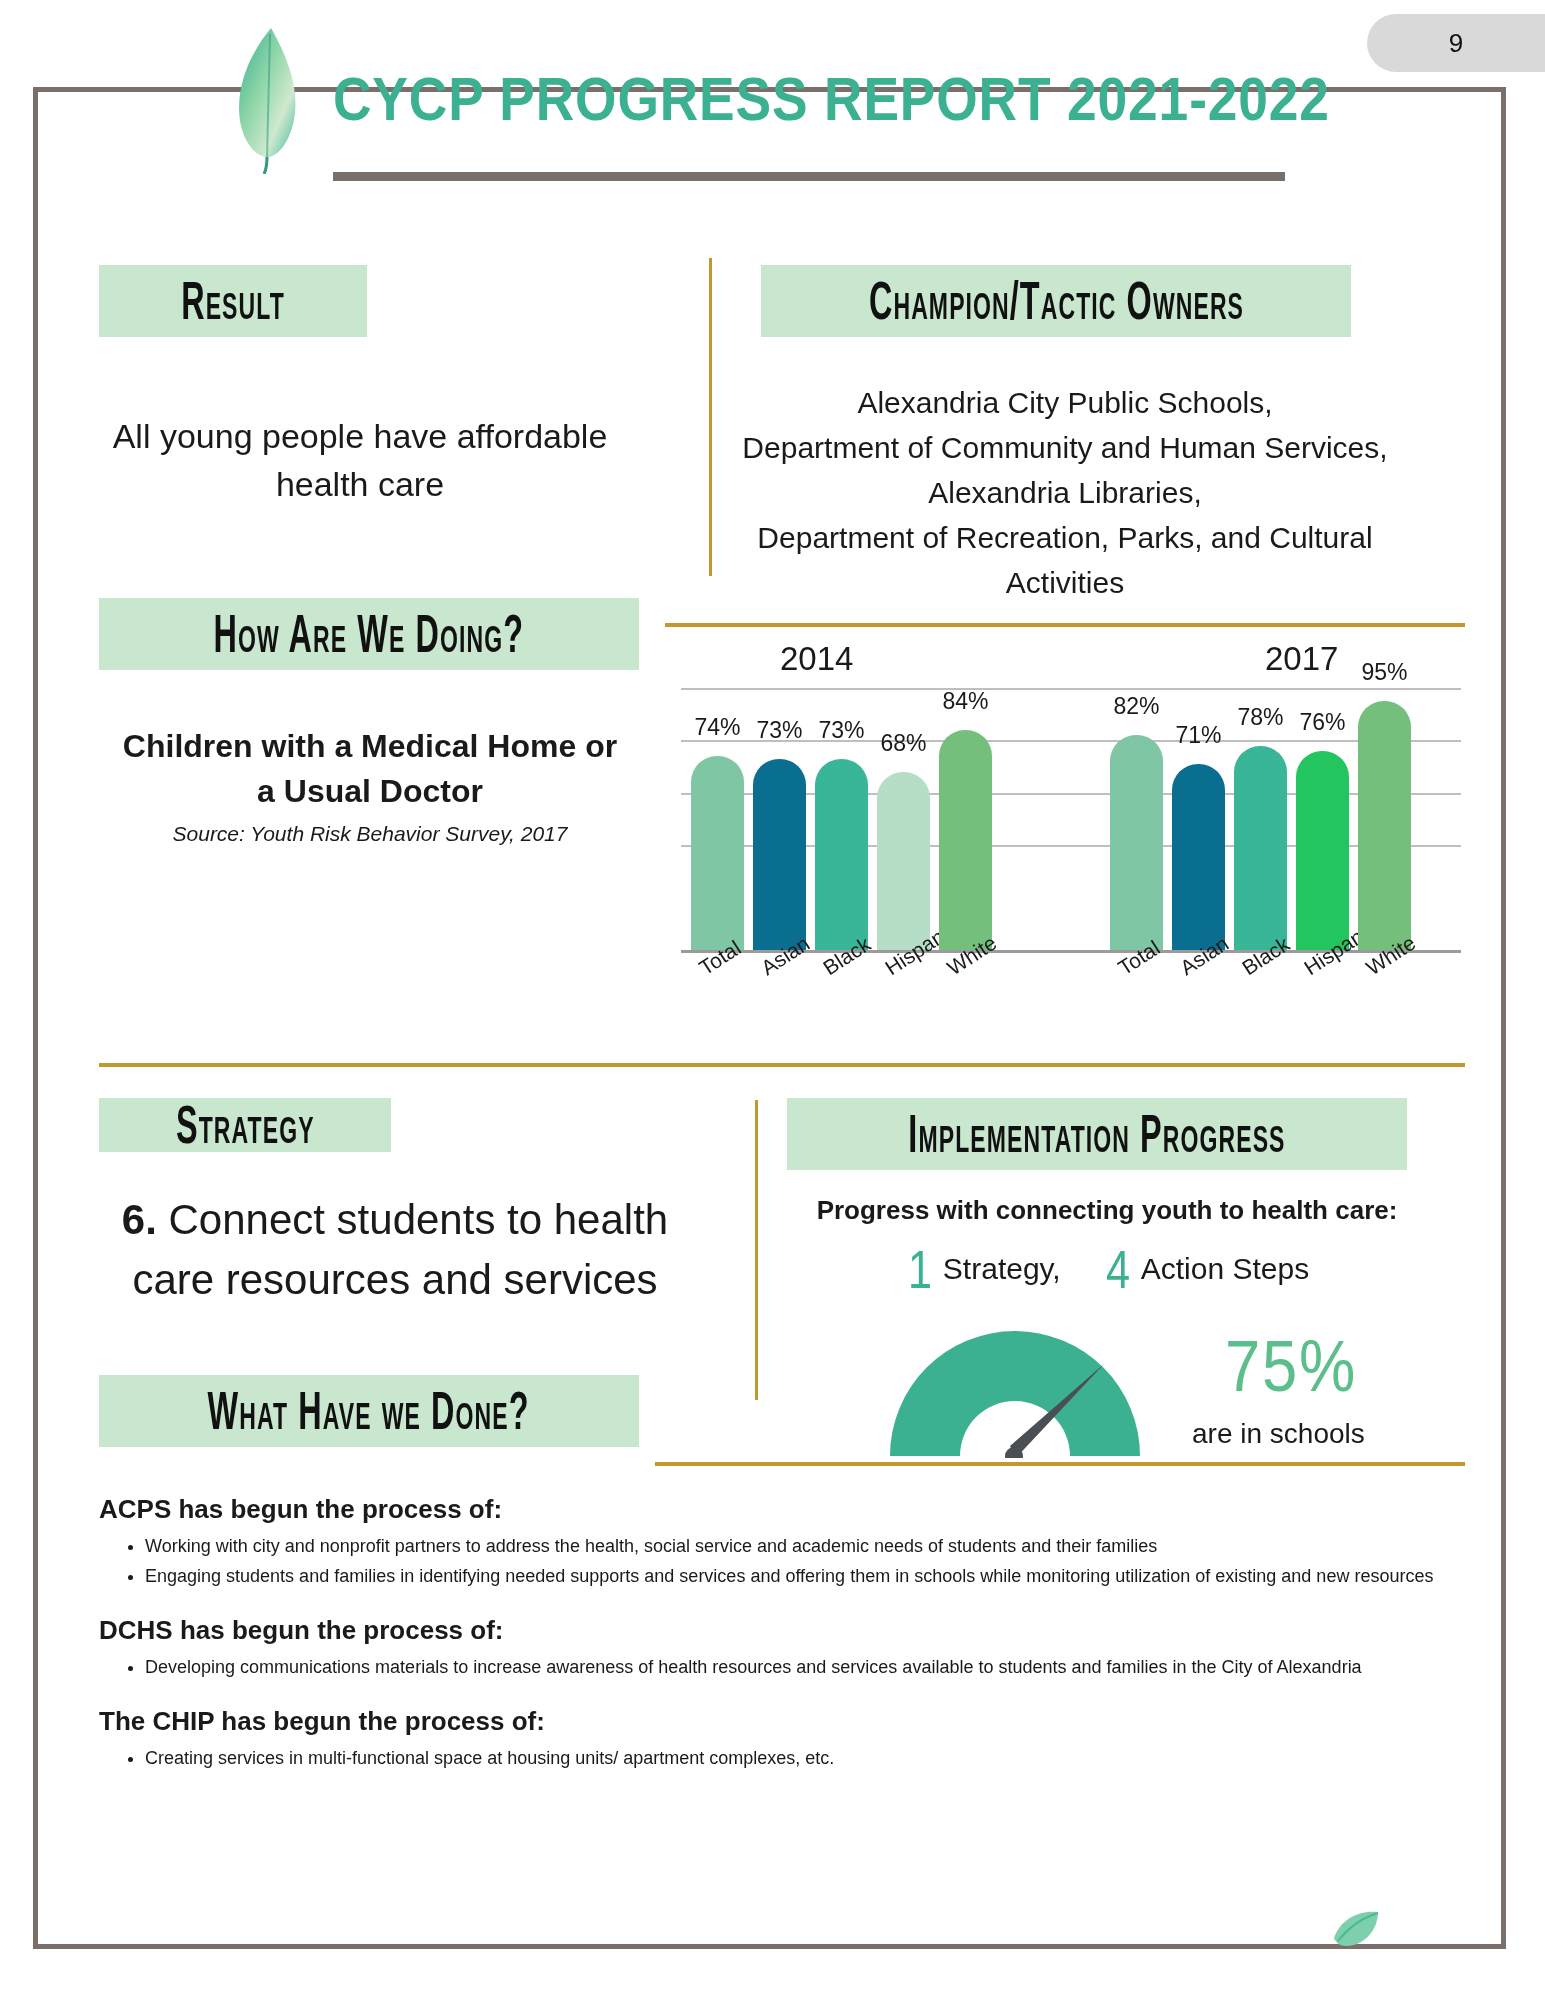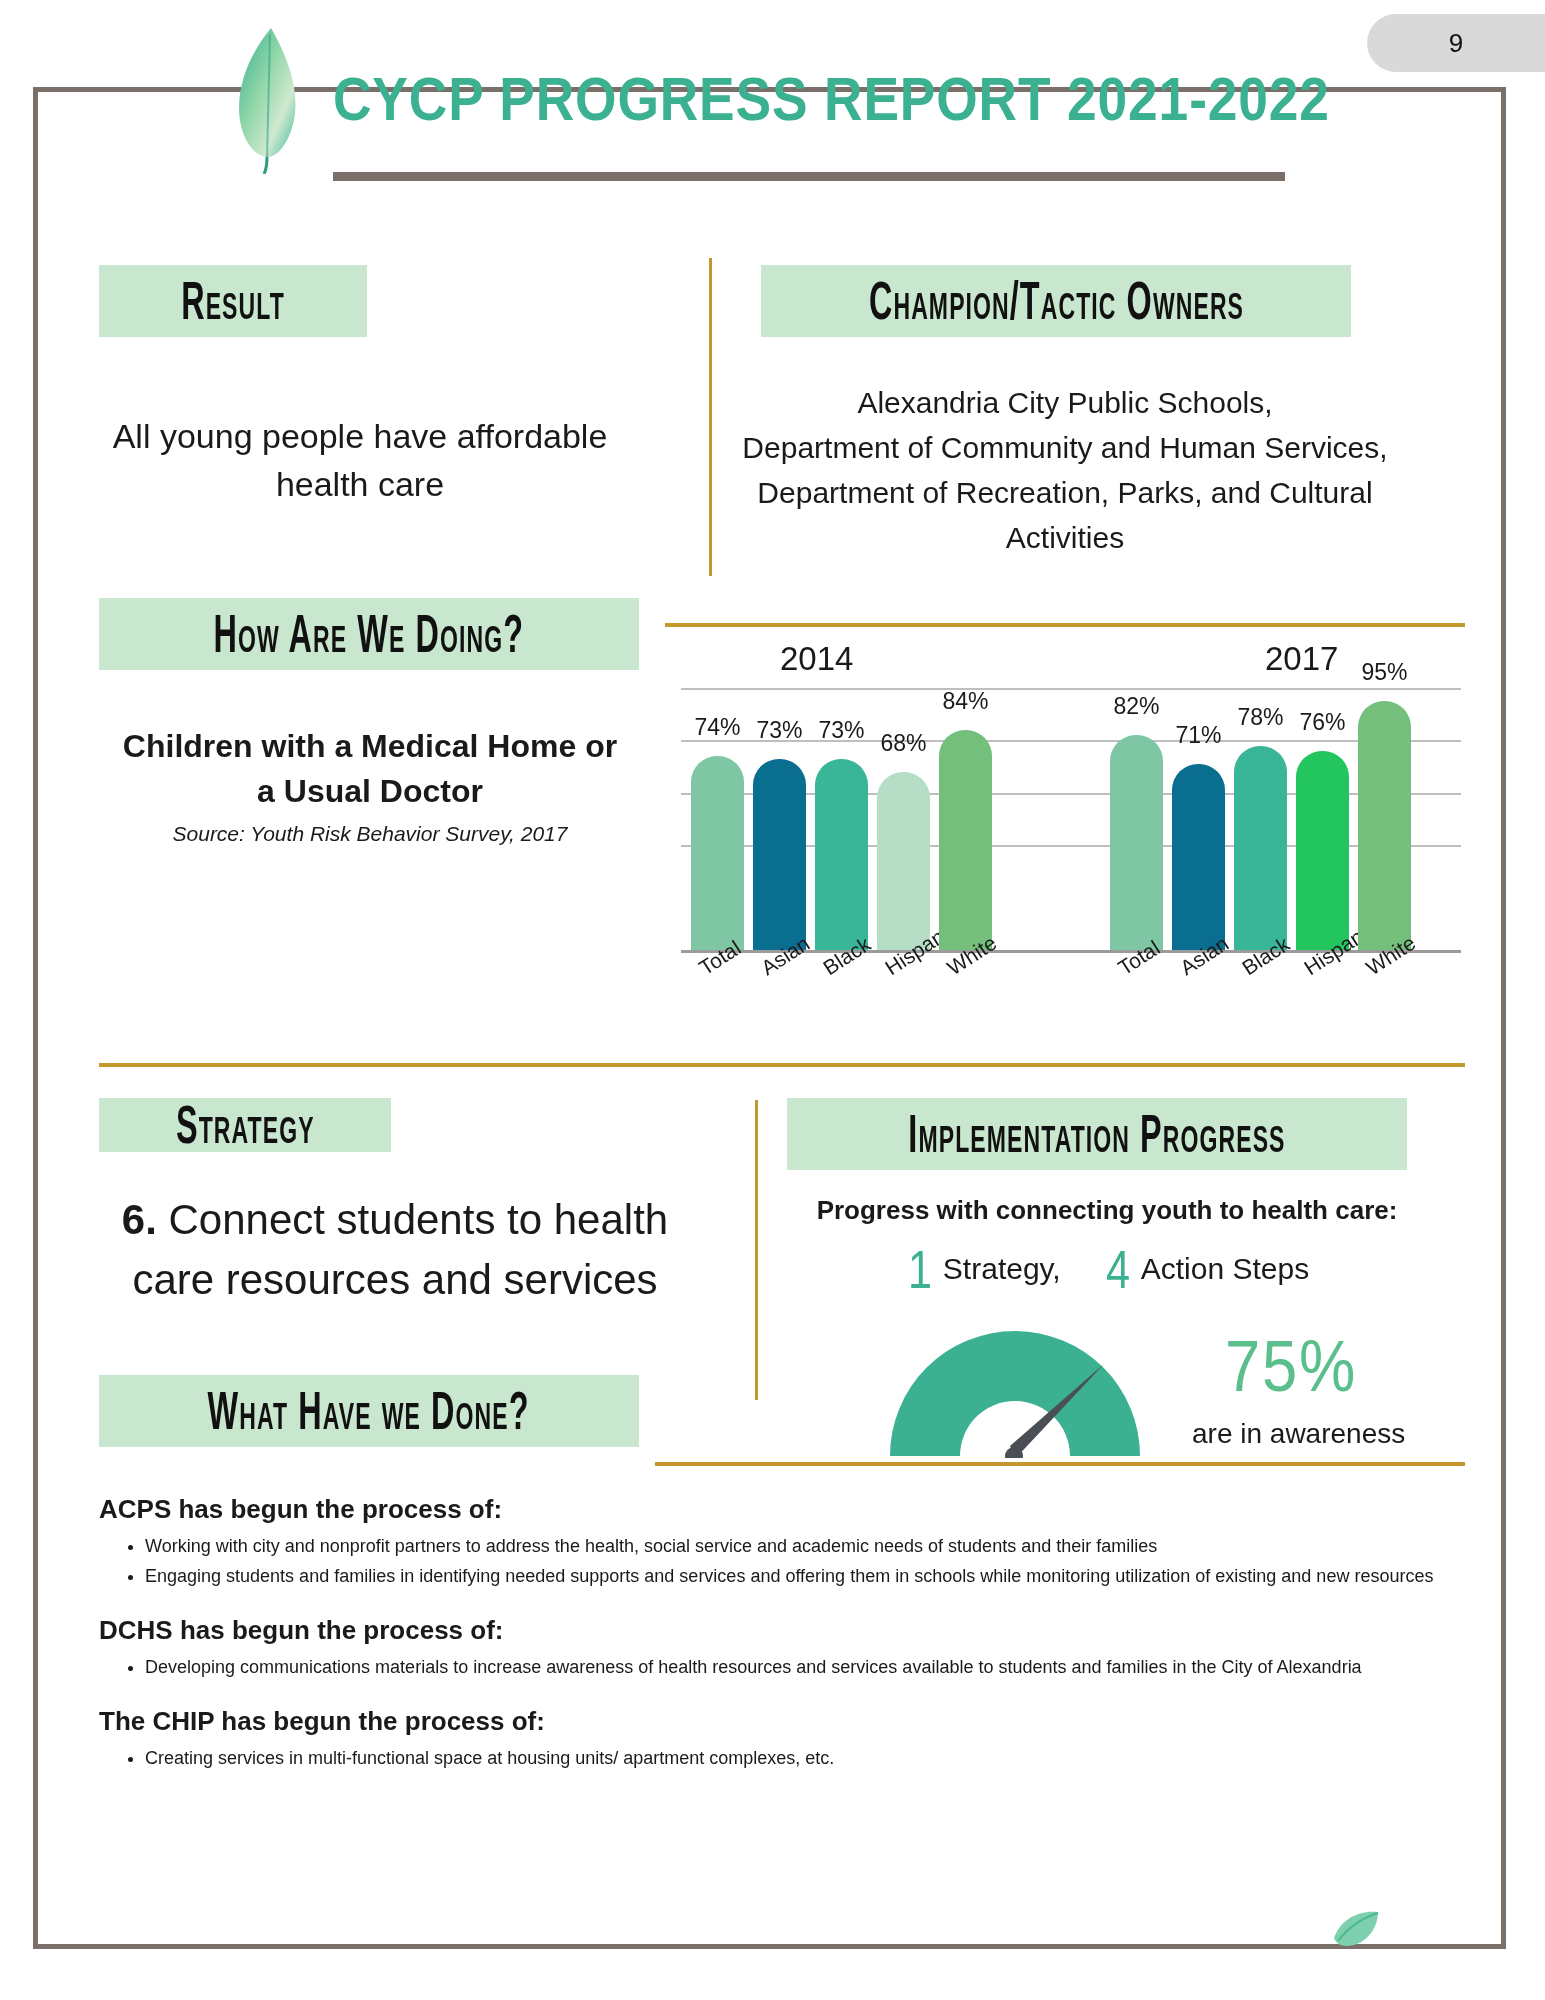--- a/index.html
+++ b/index.html
@@ -156,20 +156,21 @@
 </div>
 <div id="result-text">All young people have affordable health care</div>
 
 <div id="champion-divider"></div>
 <div class="sec-label" id="lbl-champion">
   <span>Champion/Tactic Owners</span>
 </div>
 <div id="champion-text">
     <div>Alexandria City Public Schools,</div>
     <div>Department of Community and Human Services,</div>
+    <div>Alexandria Libraries,</div>
     <div>Department of Recreation, Parks, and Cultural Activities</div>
   </div>
 
 <div class="sec-label" id="lbl-howdoing">
   <span>How Are We Doing?</span>
 </div>
 
 <div id="chart-top-rule"></div>
 
 <div id="chart-caption">
@@ -250,21 +251,21 @@
   <span class="bignum">4</span>
   <span>Action Steps</span>
 </div>
 
 <svg id="gauge-wrap" viewBox="0 0 270 140">
   <path id="gauge-arc" d="M 10 138 A 125 125 0 0 1 260 138 L 190 138 A 55 55 0 0 0 80 138 Z" fill="#3bb191"></path>
   <path id="gauge-needle" d="M 135 138 L 130 128 L 224 46 L 134 142 Z" fill="#4a4f55"></path>
   <circle cx="134" cy="138" r="9" fill="#4a4f55"></circle>
 </svg>
 <div id="pct-big">75%</div>
-<div id="pct-sub">are in awareness</div>
+<div id="pct-sub">are in schools</div>
 <div id="impl-bottom-rule"></div>
 
 <div class="sec-label" id="lbl-whatdone">
   <span>What Have we Done?</span>
 </div>
 <div id="done-body">
     <div class="done-head">ACPS has begun the process of:</div>
     <ul class="done-list">
       <li>Working with city and nonprofit partners to address the health, social service and academic needs of students and their families</li>
       <li>Engaging students and families in identifying needed supports and services and offering them in schools while monitoring utilization of existing and new resources</li>

